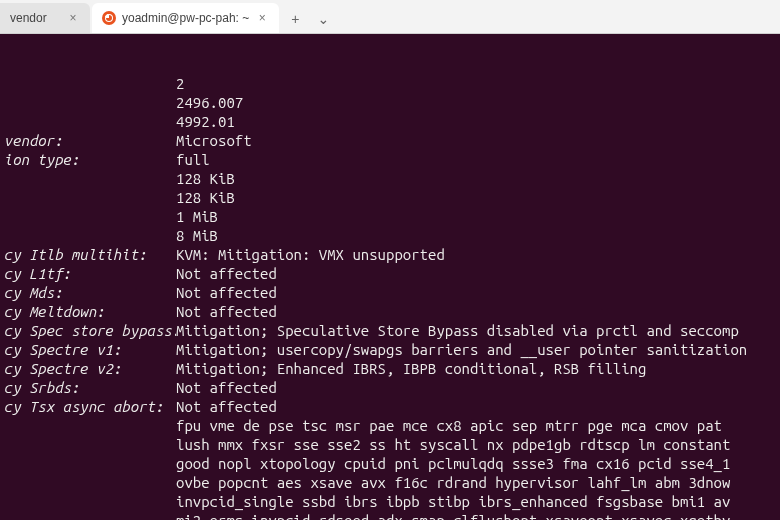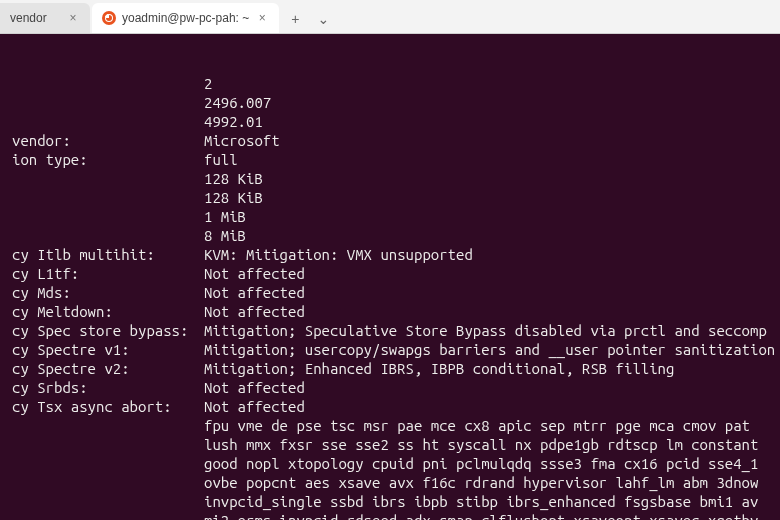--- a/index.html
+++ b/index.html
@@ -54,21 +54,21 @@
     color: #eeeeec;
     font-family: "Ubuntu Mono", "DejaVu Sans Mono", Consolas, monospace;
     font-size: 15px;
     line-height: 19px;
     padding: 2px 0 0 0;
     white-space: pre;
     overflow: hidden;
     position: relative;
   }
   .termline { display: flex; }
-  .termkey { display: inline-block; width: 204px; padding-left: 12px; overflow: hidden; white-space: pre; }
+  .termkey { display: inline-block; width: 176px; padding-left: 4px; overflow: hidden; white-space: pre; font-style: italic; }
   .termval { display: inline-block; white-space: pre; }
 </style>
 </head>
 <body>
 
 <div class="tabbar">
   <div class="tab first">
     <span class="label">vendor</span>
     <span class="close">×</span>
   </div>

